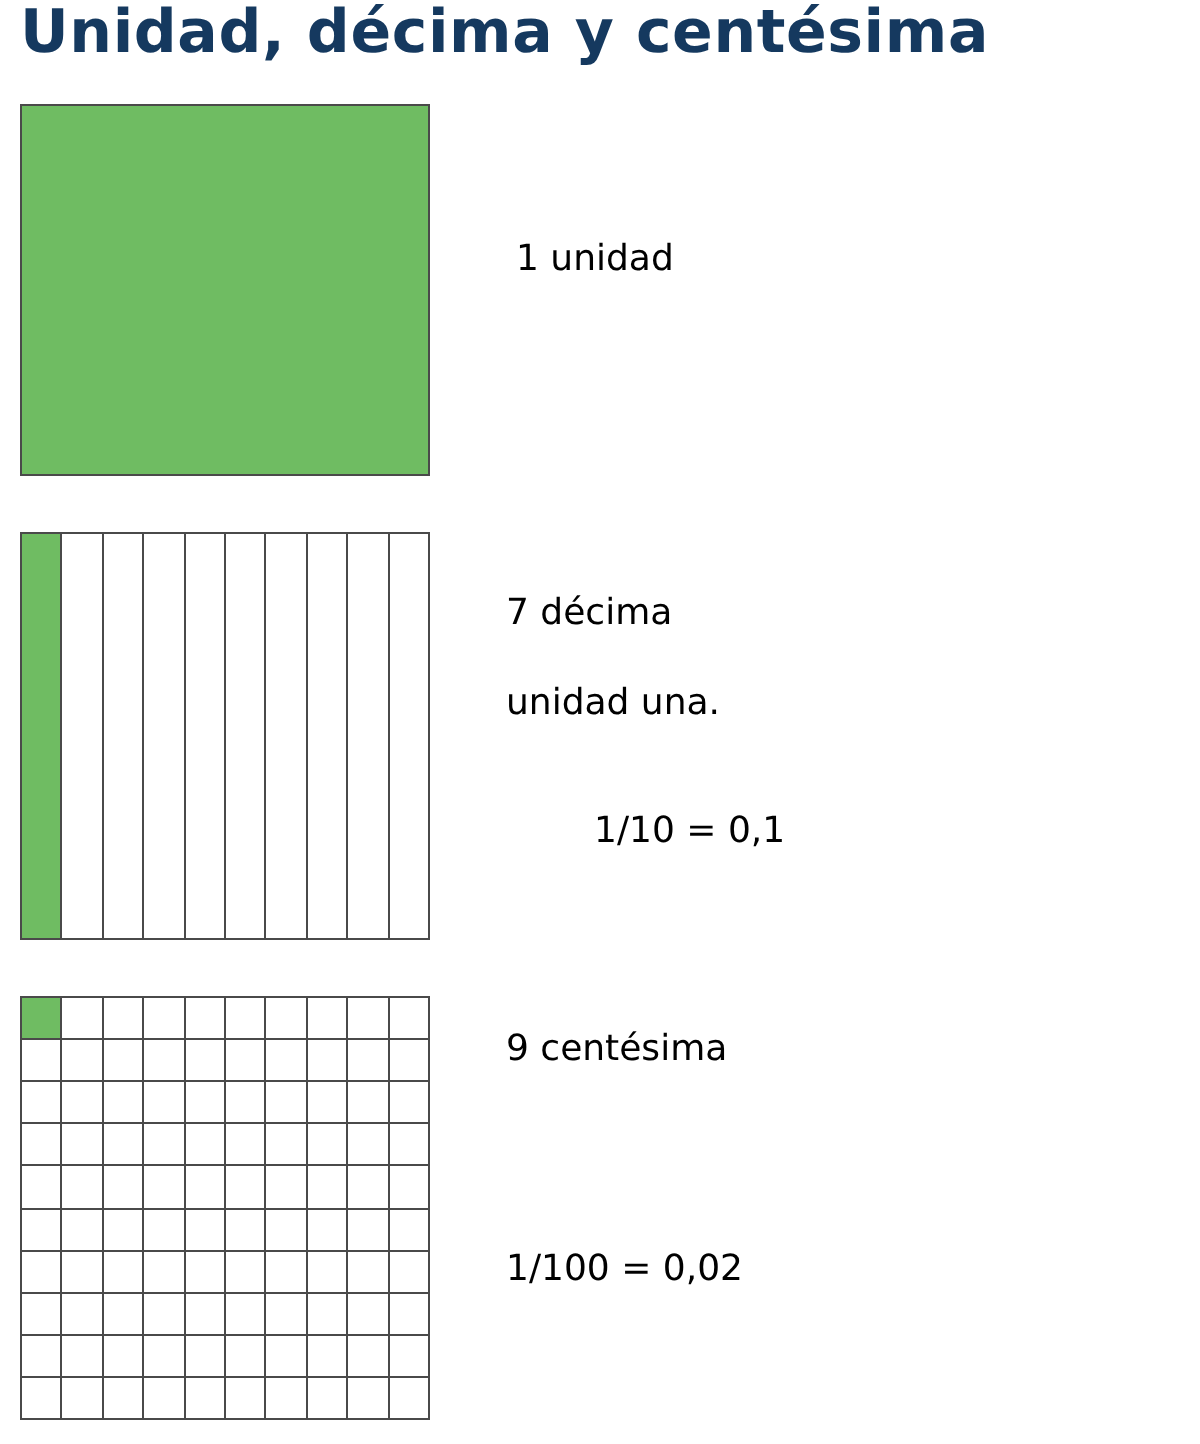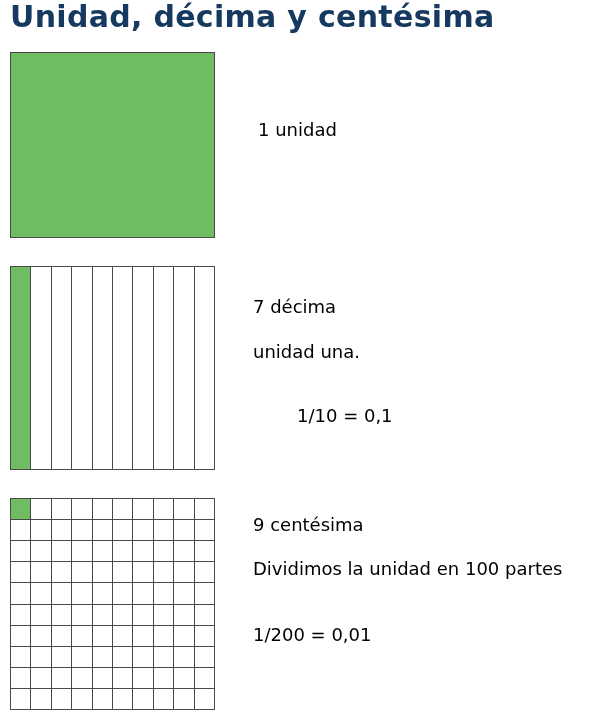--- a/index.html
+++ b/index.html
@@ -187,15 +187,14 @@
     <div class="cell"></div>
     <div class="cell"></div>
     <div class="cell"></div>
     <div class="cell"></div>
     <div class="cell"></div>
     <div class="cell"></div>
     <div class="cell"></div>
   </div>
 <div id="label-centesima" class="txt">9 centésima</div>
 <div id="desc-centesima" class="txt">
-  <div>Dividimos la unidad en 100 partes</div>
 </div>
-<div id="frac-centesima" class="txt">1/200 = 0,01</div>
+<div id="frac-centesima" class="txt">1/100 = 0,02</div>
 
 </body></html>

